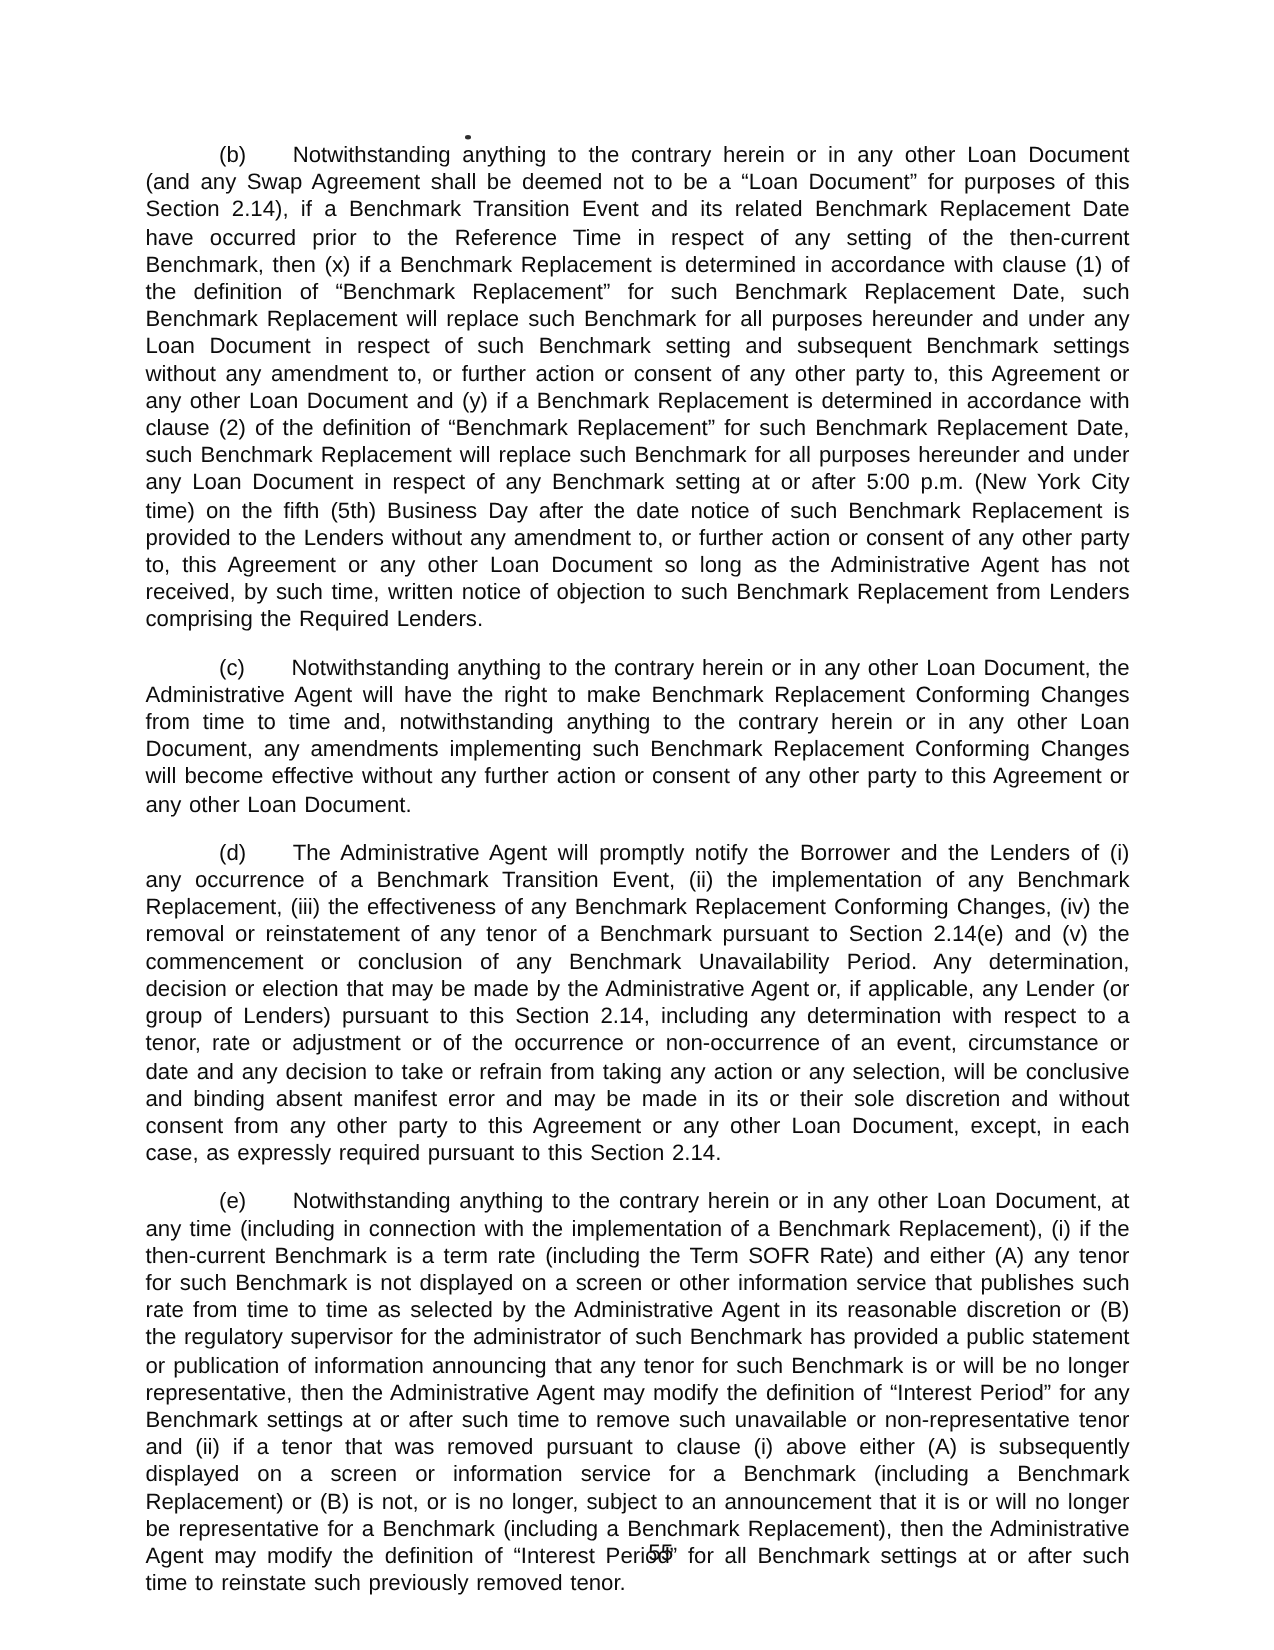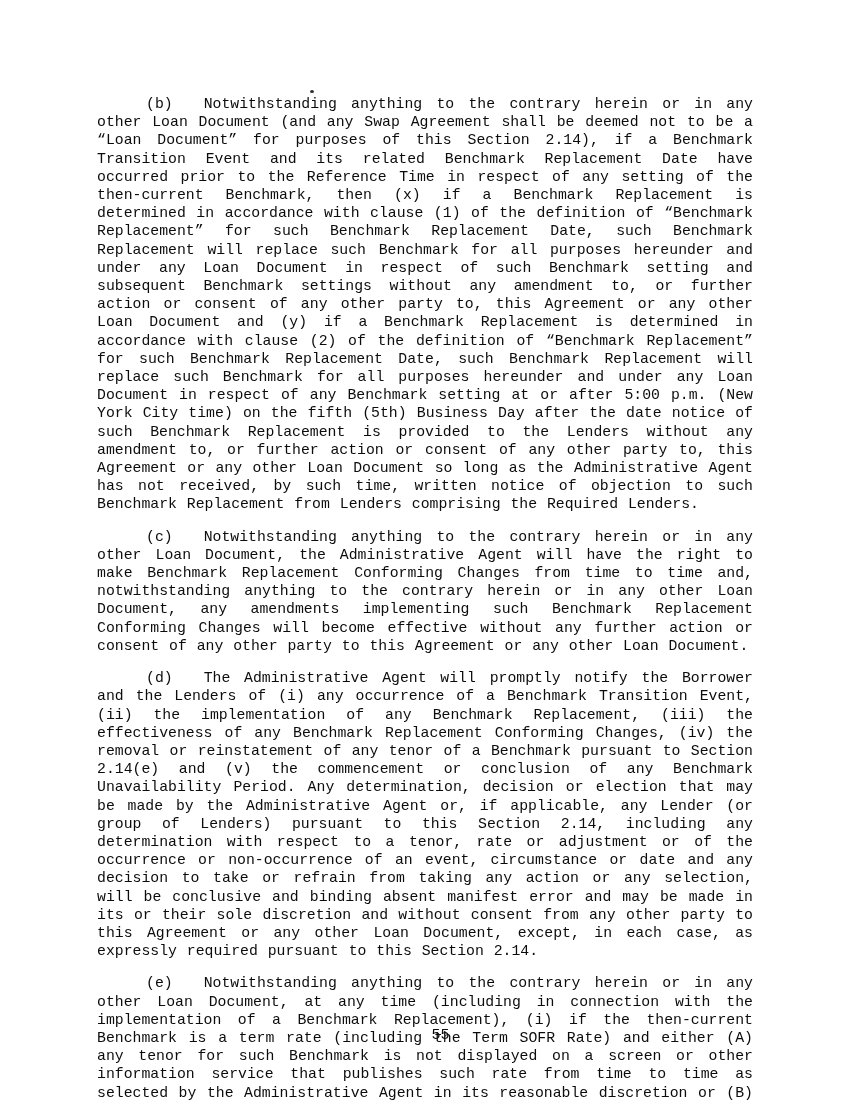--- a/index.html
+++ b/index.html
@@ -5,21 +5,21 @@
   html, body {
     margin: 0;
     padding: 0;
     background: #ffffff;
   }
   .page {
     position: relative;
     width: 849px;
     height: 1100px;
     background: #ffffff;
-    font-family: Liberation Mono, monospace;
+    font-family: Liberation Sans, sans-serif;
     color: #0c0c0c;
     overflow: hidden;
   }
   .content {
     position: absolute;
     left: 97px;
     top: 95px;
     width: 656px;
   }
   .para {

